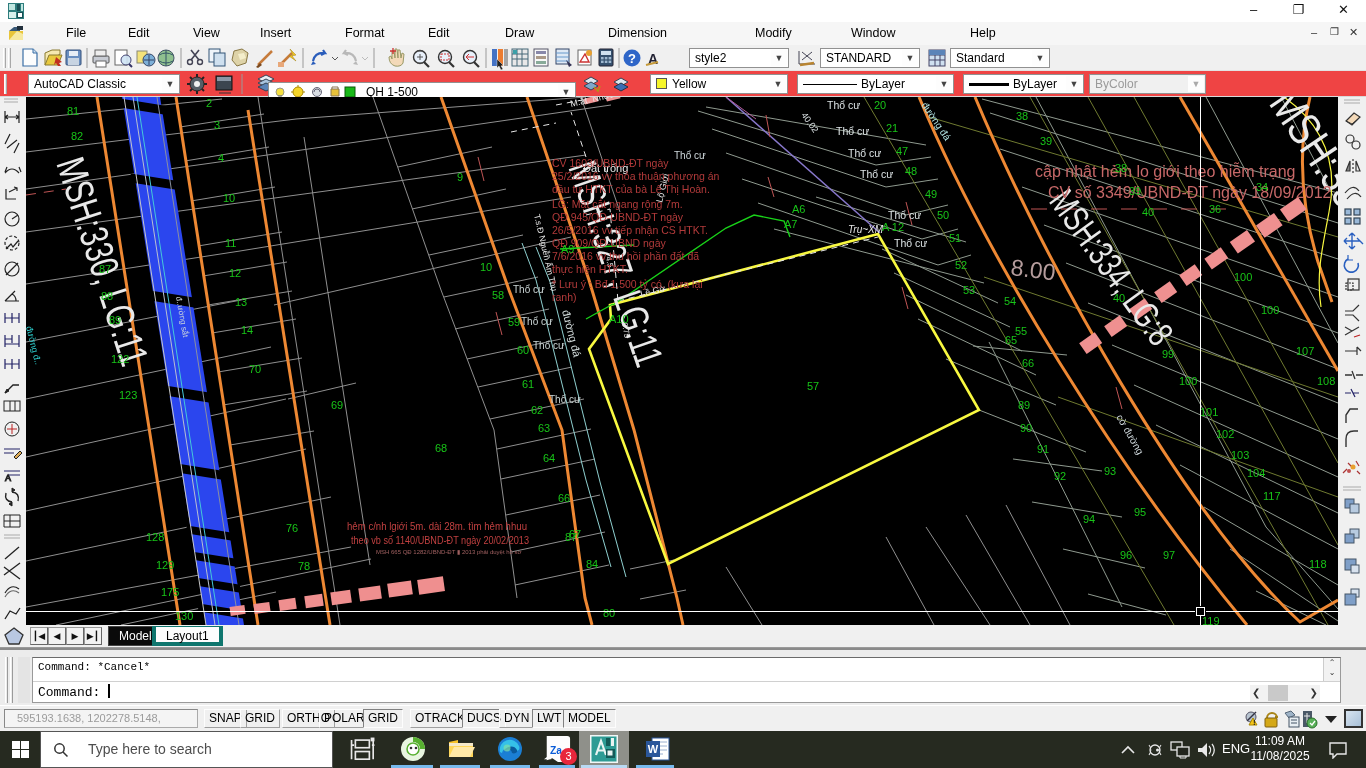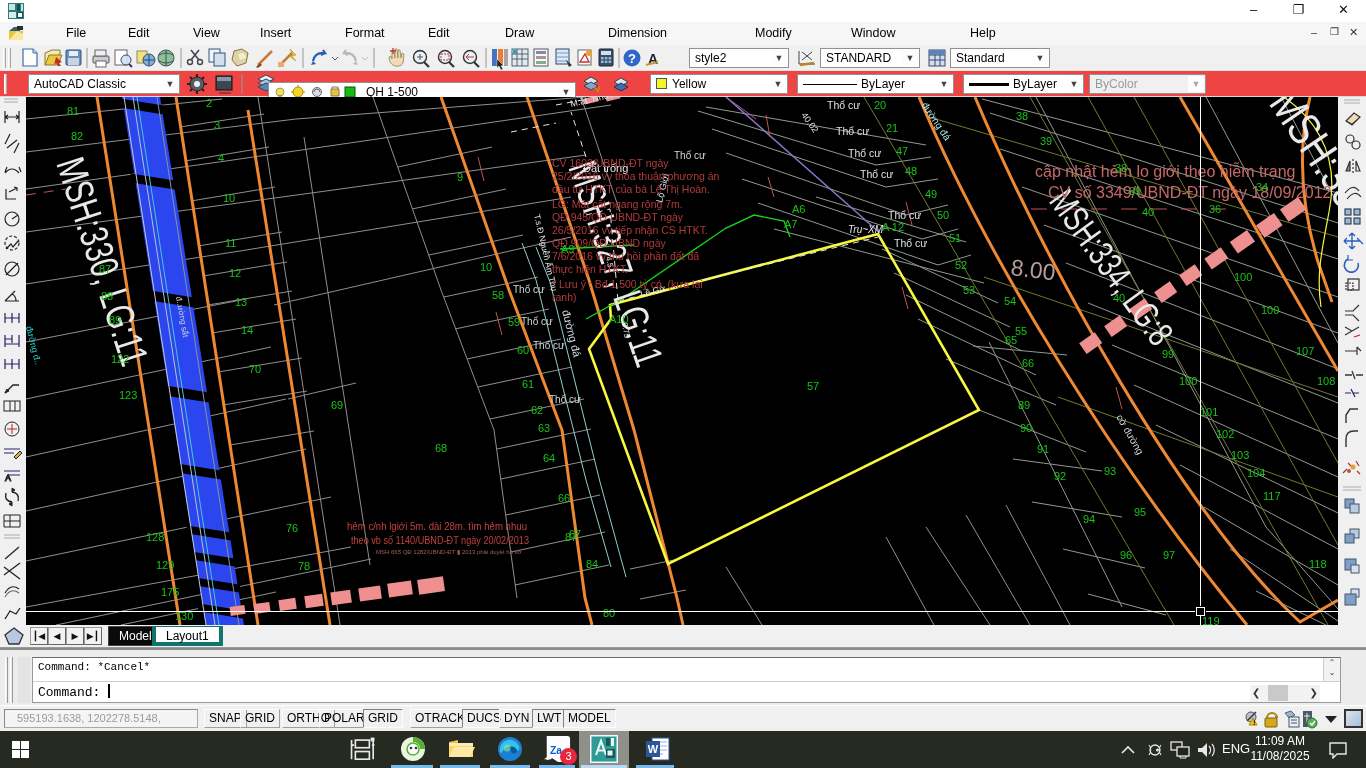--- a/index.html
+++ b/index.html
@@ -842,20 +842,27 @@
     <div class="abs" style="left:1344px;top:3px;width:19px;height:19px;border:2px solid #333;background:linear-gradient(135deg,#d8e4f0,#a8c0d8)"></div>
   </div>
 
   <div id="taskbar">
     <svg class="abs" style="left:12px;top:10px" width="17" height="17" viewBox="0 0 17 17">
       <rect x="0" y="0" width="8" height="8" fill="#fff"></rect>
         <rect x="9" y="0" width="8" height="8" fill="#fff"></rect>
       <rect x="0" y="9" width="8" height="8" fill="#fff"></rect>
         <rect x="9" y="9" width="8" height="8" fill="#fff"></rect>
     </svg>
+    <div id="searchbox">
+      <svg class="abs" style="left:12px;top:10px" width="16" height="16" viewBox="0 0 16 16">
+          <circle cx="6.5" cy="6.5" r="4.7" fill="none" stroke="#333" stroke-width="1.5"></circle>
+          <line x1="10" y1="10" x2="14.5" y2="14.5" stroke="#333" stroke-width="1.5"></line>
+        </svg>
+      <span class="abs" style="left:47px;top:9px">Type here to search</span>
+    </div>
 
     <svg class="ticon" style="left:349px" width="22" height="22" viewBox="0 0 22 22">
         <g stroke="#e8e8e8" stroke-width="1.3" fill="none">
           <rect x="5" y="4" width="11" height="6"></rect>
           <rect x="5" y="13" width="11" height="6"></rect>
           <path d="M2,4 v15 M19,4 v15 M2,8 h2 M18,8 h2"></path>
           <rect x="17" y="2" width="3" height="3" fill="#e8e8e8" stroke="none"></rect>
         </g>
       </svg>
 

